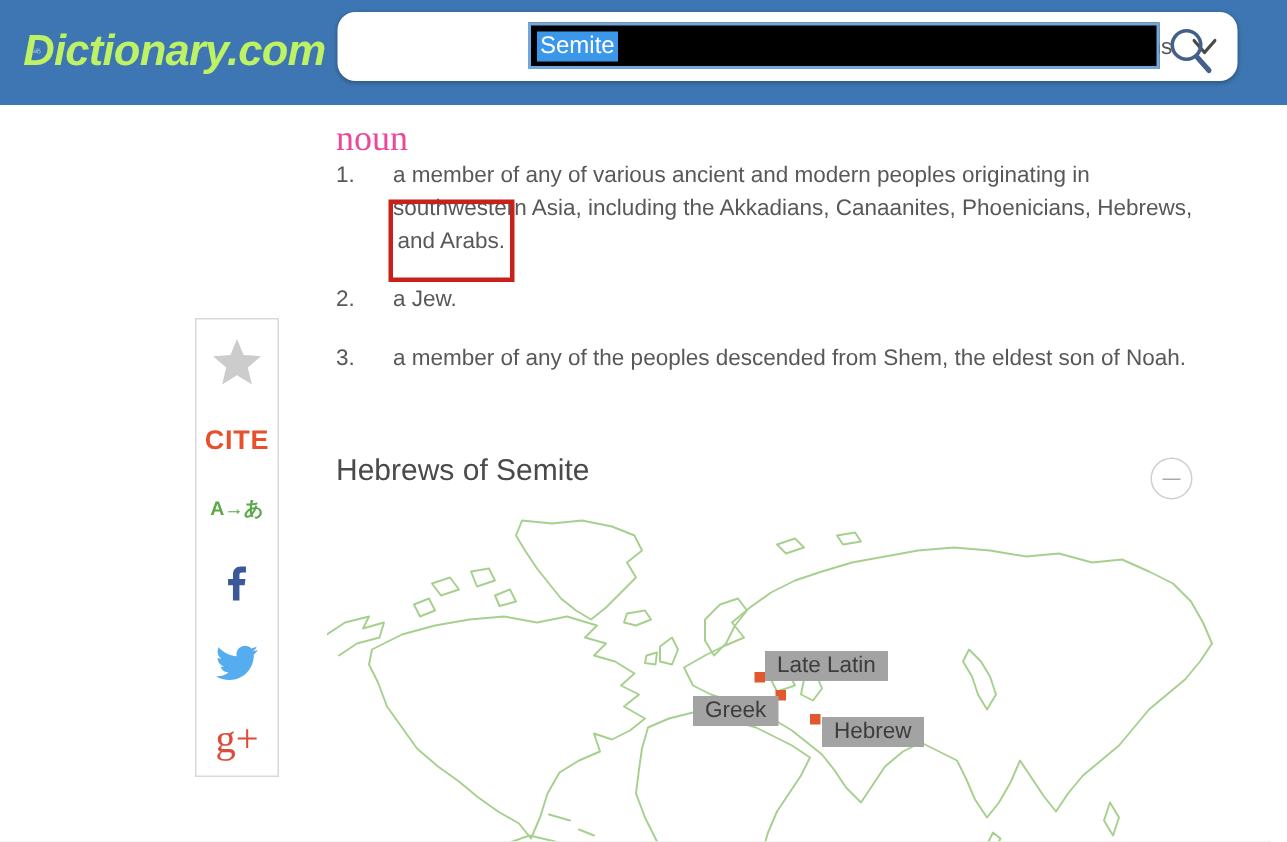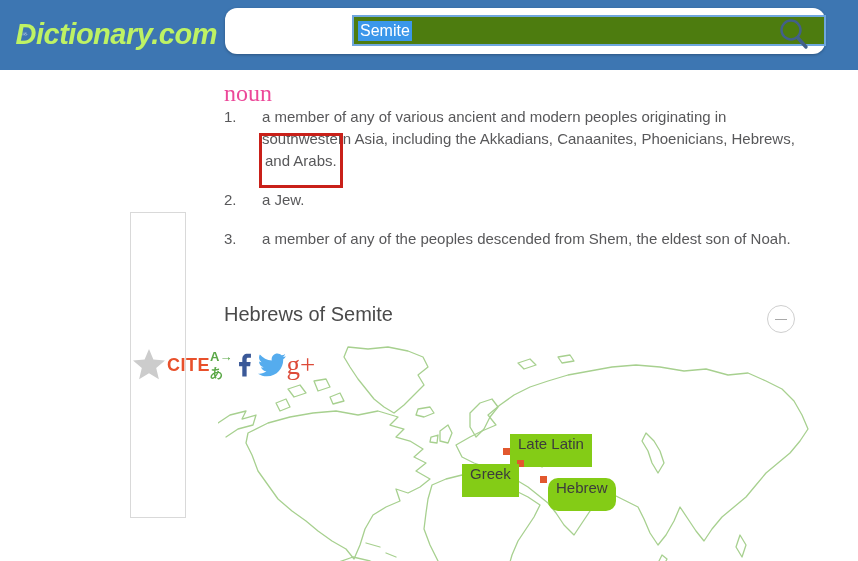--- a/index.html
+++ b/index.html
@@ -14,67 +14,67 @@
   .logo-text { color:#bef264; font-size:29px; font-weight:bold; font-style:italic; letter-spacing:-0.5px; margin-left:-12px; }
   .search-panel {
     position:absolute; left:225px; top:8px; width:600px; height:46px;
     background:#ffffff; border-radius:12px; box-shadow:0 1px 3px rgba(0,0,0,0.28);
     display:flex; align-items:center;justify-content:flex-end;
   }
   .dd { position:relative; width:127px; height:100%; display:flex; align-items:center; cursor:pointer; }
   .dd-label { color:#555555; font-size:15px; margin-left:16px; }
   .dd-chevron { position:absolute; right:14px; top:17px; }
   .search-box {
-    position:absolute; left:127px; top:7px; width:474px; height:31px;
-    border:2px solid #6fa7de; background:#4d7c0f; display:flex; align-items:center;
+    position:absolute; left:127px; top:7px; width:421px; height:31px;
+    border:2px solid #6fa7de; background:#000000; display:flex; align-items:center;
     padding-left:4px; cursor:text;
   }
   .sel-text { background:#3b97ea; color:#ffffff; font-size:16px; padding:1px 2px; }
   .mag { position:absolute; right:14px; top:9px; width:34px; height:34px; cursor:pointer; }
   
   .pos-heading { position:absolute; left:224px; top:80px; font-size:24px; color:#ec4899;font-family:Liberation Serif, serif; }
   .defs { position:absolute; left:224px; top:106px; width:572px; }
   .def-row { display:flex; margin-bottom:17px; }
   .def-num { width:38px; flex:none; color:#58585a; font-size:15px; line-height:22px; }
   .def-text { color:#58585a; font-size:15px; line-height:22px; }
   .annot {
     border:3px solid #c92019; padding:16px 3px; margin:-3px; white-space:nowrap;
   }
   
   .share {
     position:absolute; left:130px; top:212px; width:56px; height:306px;
     background:#ffffff; border:1px solid #d9d9d9;
-    display:flex; align-items:center;
+    display:flex; flex-direction:column; align-items:center;
   }
   .share-item { display:flex; align-items:center; justify-content:center; cursor:pointer; }
   .cite-label { color:#e8502b; font-weight:bold; font-size:18px; letter-spacing:0.5px; }
   .trans-label { color:#5aa847; font-weight:bold; font-size:13px; }
   .gplus-label { color:#dd4b39; font-family:"Liberation Serif", serif; font-size:27px; }
   
   .origin-title { position:absolute; left:224px; top:303px; font-size:20px; color:#4a4a4a; }
   .collapse-btn {
     position:absolute; left:767px; top:305px; width:28px; height:28px;
     border:1px solid #cfcfcf; border-radius:50%; background:#ffffff; cursor:pointer;
   }
   .collapse-btn::after {
     content:""; position:absolute; left:7px; top:13px; width:12px; height:1px; background:#a9a9a9;
   }
   
   .map { position:absolute; left:218px; top:345px; width:600px; height:280px; }
   .map svg { position:absolute; left:0; top:0; }
   .map-label {
-    position:absolute; background:#84cc16; color:#3c3c3c; font-size:15px;
-    padding:0 8px; height:33px; line-height:20px; white-space:nowrap; cursor:pointer;
+    position:absolute; background:#a3a3a3; color:#3c3c3c; font-size:15px;
+    padding:0 8px; height:20px; line-height:20px; white-space:nowrap; cursor:pointer;
   }
   .map-marker { position:absolute; width:7px; height:7px; background:#e2582e; }
   .lbl-latelatin { left:292px; top:89px; }
   .mk-latelatin  { left:285px; top:103px; }
   .lbl-greek     { left:244px; top:119px; }
   .mk-greek      { left:299px; top:115px; }
-  .lbl-hebrew    { left:330px; top:133px;border-radius:10px; }
+  .lbl-hebrew    { left:330px; top:133px; }
   .mk-hebrew     { left:322px; top:131px; }
 </style>
 </head>
 <body>
 
 <div class="page">
 
   <div class="header">
 
     <div class="logo">

